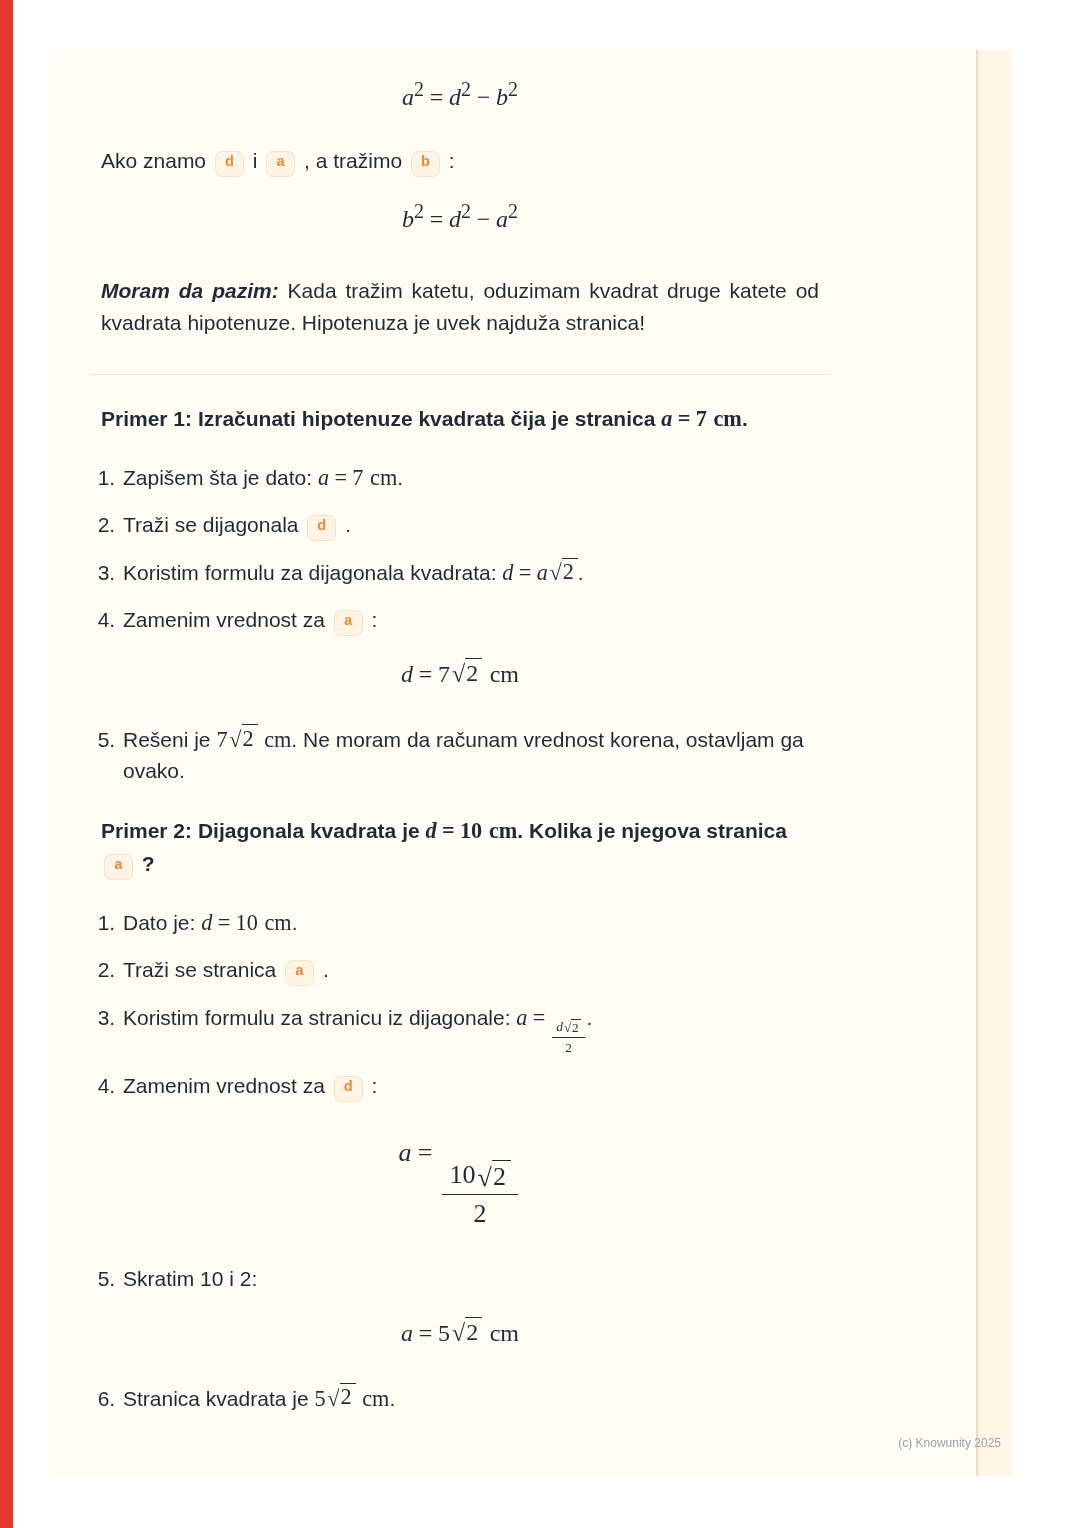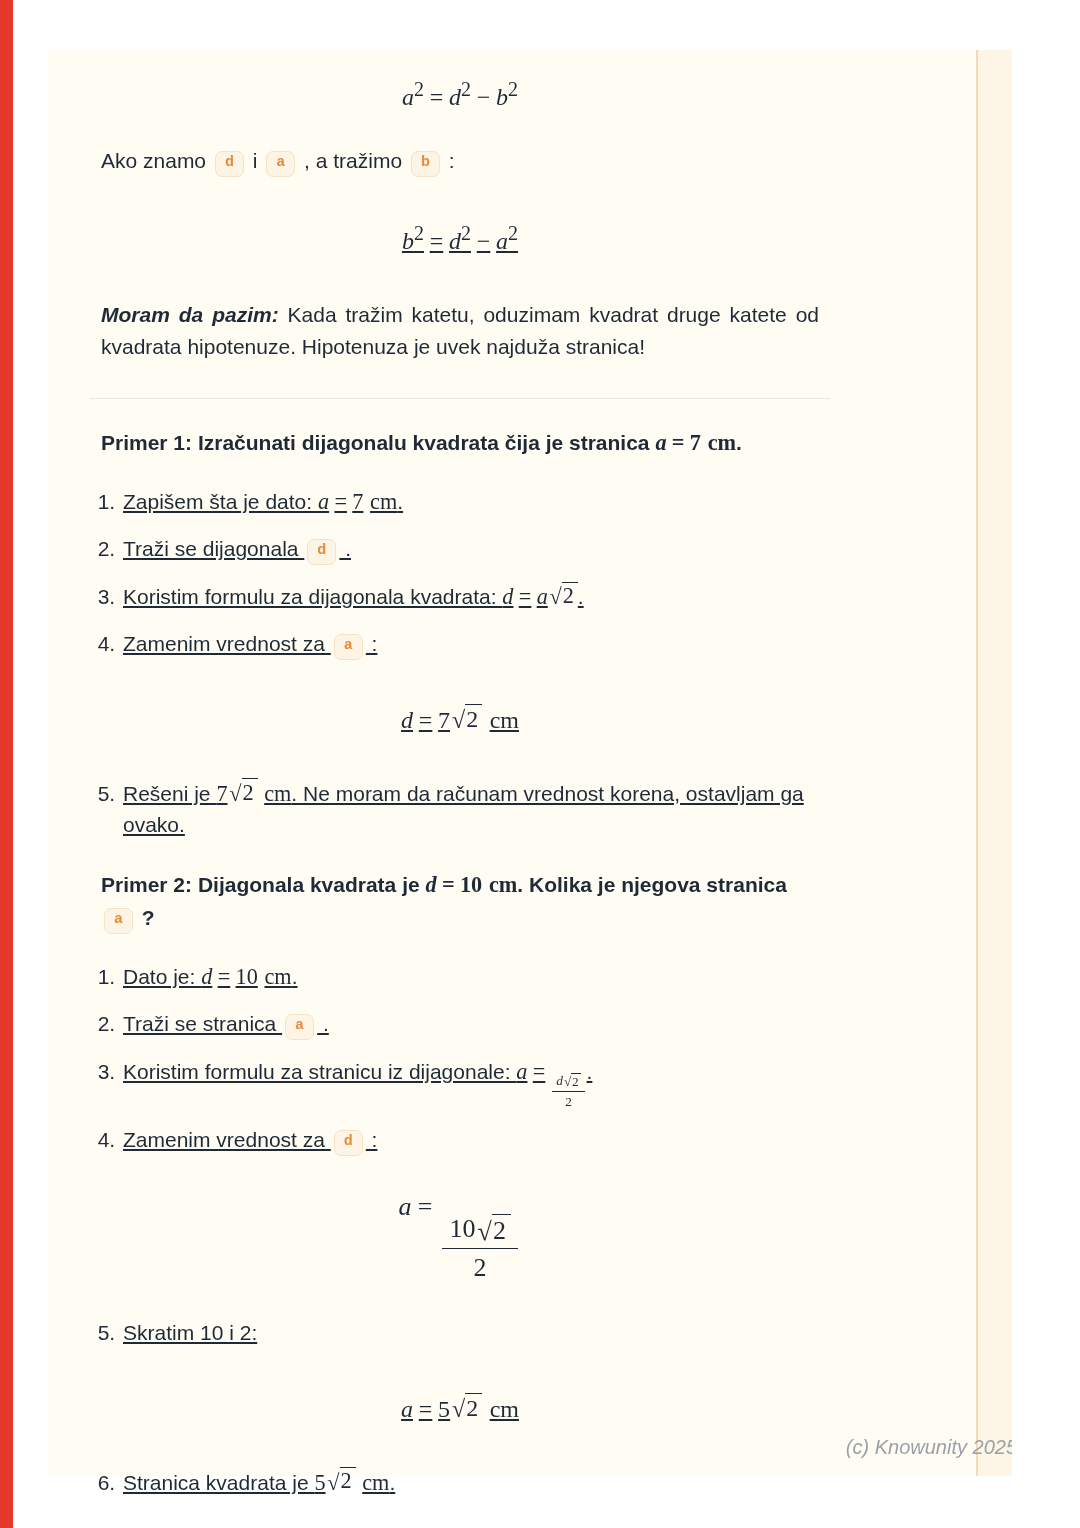--- a/index.html
+++ b/index.html
@@ -18,37 +18,37 @@
   .mtext{margin-left:0.3em;}
   .sqrt{display:inline-flex;align-items:stretch;margin-left:0.08em;}
   .sqrt-sign{line-height:1.05;align-self:flex-end;}
   .rad{border-top:1.5px solid currentColor;padding:0.05em 0.18em 0 0.04em;line-height:1.12;}
   .frac{display:inline-flex;flex-direction:column;text-align:center;vertical-align:-0.85em;margin:0 0.12em;}
   .fnum{border-bottom:1.5px solid currentColor;padding:0 0.3em 0.12em;line-height:1.15;display:inline-flex;justify-content:center;}
   .fden{padding-top:0.12em;line-height:1.15;}
   .math-inline .frac{font-size:0.6em;vertical-align:-0.45em;}
   .math-block{text-align:center;font-size:24px;font-family:"Liberation Serif","DejaVu Serif",serif;}
   .mb-top{margin:6px 0 0 0;}
-  .mb-mid{margin:44px 0;text-decoration:underline;}
+  .mb-mid{margin:22px 0;}
   .mb-big{margin:36px 0;font-size:26px;}
   .seg-b{font-weight:700;}
   .seg-i{font-style:italic;font-weight:bold;}
   .chip{display:inline-block;padding:2px 9px 3px;border-radius:7px;
         background:var(--chip_bg,#FDF4E5);border:1px solid var(--chip_border,#F6E3C5);
         font-family:"Liberation Mono","DejaVu Sans Mono",monospace;font-size:15px;font-weight:700;
         color:var(--chip_orange,#E68D3D);margin:0 3px;vertical-align:2px;line-height:1.25;}
   .p-ako{margin-top:34px !important;}
   .p-note{margin-top:42px !important;text-align:justify;}
   .rule{border:none;border-top:1px solid var(--hr,#E7E5E0);margin:34px 0 0 0;}
   .h2{margin:34px 0 0 0;font-size:31px;font-weight:700;color:var(--heading_peach,#F8D9A8);}
   .p-bold{margin-top:27px !important;font-weight:700;}
-  ol{margin:26px 0 0 0;padding-left:31px;text-decoration:underline;}
+  ol{margin:26px 0 0 0;padding-left:31px;}
   ol li{font-size:21px;line-height:1.45;margin-bottom:16px;padding-left:2px;}
   ol.cont{margin-top:36px;}
-  .footer{position:absolute;right:20px;top:1386px;font-size:20px;color:var(--muted,#9AA1A9);z-index:2;font-style:italic;}
+  .footer{position:absolute;right:36px;top:1386px;font-size:12px;color:var(--muted,#9AA1A9);z-index:2;}
 </style>
 </head>
 <body>
 
 <div class="page">
   <div class="red-strip"></div>
 
   <div class="card">
     <div class="right-strip"></div>
     <div class="side-line"></div>
@@ -58,21 +58,21 @@
 
       <p class="p-ako"><span class="seg-x">Ako znamo </span><span class="chip">d</span><span class="seg-x"> i </span><span class="chip">a</span><span class="seg-x"> , a tražimo </span><span class="chip">b</span><span class="seg-x"> :</span></p>
 
       <div class="math-block mb-mid"><span class="mvar">b</span><sup>2</sup><span class="mop">=</span><span class="mvar">d</span><sup>2</sup><span class="mop">−</span><span class="mvar">a</span><sup>2</sup></div>
 
       <p class="p-note"><span class="seg-i">Moram da pazim:</span><span class="seg-x"> Kada tražim katetu, oduzimam kvadrat druge katete od kvadrata hipotenuze. Hipotenuza je uvek najduža stranica!</span></p>
 
       <hr class="rule">
 
 
-      <p class="p-bold"><span class="seg-b">Primer 1: Izračunati dijagonalu kvadrata čija je stranica </span><span class="math math-inline"><span class="mvar">a</span><span class="mop">=</span><span class="mnum">7</span><span class="mtext">cm</span></span><span class="seg-b">.</span></p>
+      <p class="p-bold"><span class="seg-b">Primer 1: Izračunati hipotenuze kvadrata čija je stranica </span><span class="math math-inline"><span class="mvar">a</span><span class="mop">=</span><span class="mnum">7</span><span class="mtext">cm</span></span><span class="seg-b">.</span></p>
 
       <ol start="1">
           <li><span class="seg-x">Zapišem šta je dato: </span><span class="math math-inline"><span class="mvar">a</span><span class="mop">=</span><span class="mnum">7</span><span class="mtext">cm</span></span><span class="seg-x">.</span></li>
           <li><span class="seg-x">Traži se dijagonala </span><span class="chip">d</span><span class="seg-x"> .</span></li>
           <li><span class="seg-x">Koristim formulu za dijagonala kvadrata: </span><span class="math math-inline"><span class="mvar">d</span><span class="mop">=</span><span class="mvar">a</span><span class="sqrt">
                 <span class="sqrt-sign">√</span>
                 <span class="rad">2</span>
               </span></span><span class="seg-x">.</span></li>
           <li><span class="seg-x">Zamenim vrednost za </span><span class="chip">a</span><span class="seg-x"> :</span></li>
         </ol>

